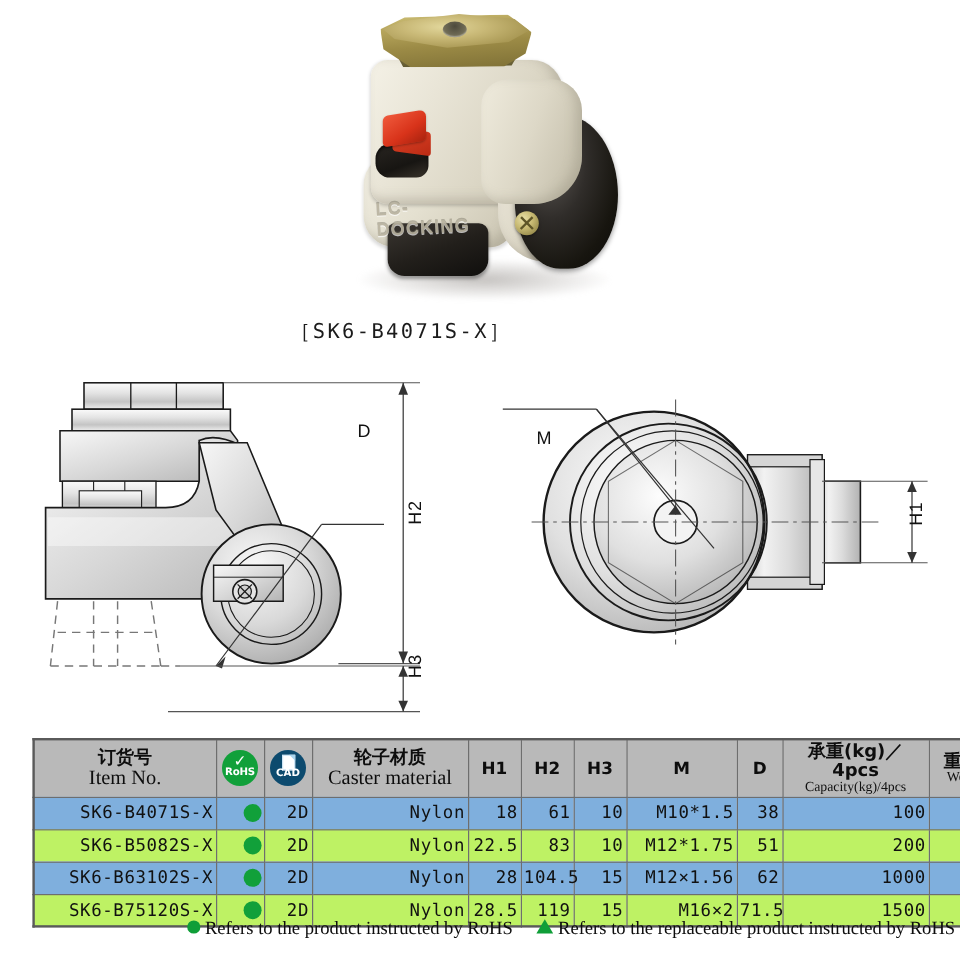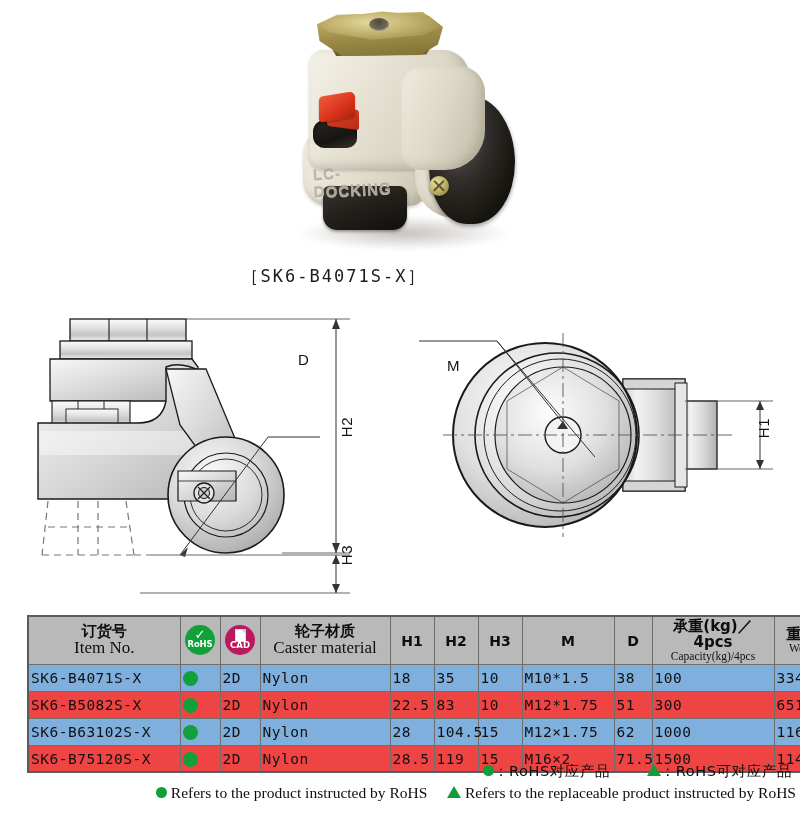--- a/index.html
+++ b/index.html
@@ -168,45 +168,45 @@
   .th-en {
     font-family:"Liberation Serif","DejaVu Serif",serif;
     font-size:17px; display:block; color:#0d0d0d;
   }
   .th-code {
     font-family:"DejaVu Sans","Liberation Sans",sans-serif;
     font-size:14px; font-weight:bold; color:#0d0d0d;
   }
   .th-small-en { font-family:"Liberation Serif",serif; font-size:11.5px; display:block; }
   table.spec td {
-    height:27px; text-align:left; font-size:14.5px; color:#111;
+    height:27px; text-align:right; font-size:14.5px; color:#111;
     padding:0 2px; letter-spacing:.5px;
   }
   tr.alt td { background:#7fafdd; }
-  tr.plain td { background:#ef4444; }
+  tr.plain td { background:#bef264; }
   td.item { letter-spacing:.4px; font-size:14.5px; }
 
   .rohs-badge {
     display:inline-block; width:30px; height:30px; border-radius:50%;
     background:#11a03a; position:relative; vertical-align:middle;
   }
   .rohs-badge .leaf {
     position:absolute; left:6px; top:4px; width:18px; height:11px;
     color:#fff; font-size:13px; line-height:11px; text-align:center;
     font-family:"DejaVu Sans",sans-serif;
   }
   .rohs-badge .rtxt {
     position:absolute; left:0; top:15px; width:30px; 
     color:#fff; font-size:8.5px; font-weight:bold;
     font-family:"DejaVu Sans","Liberation Sans",sans-serif;
     letter-spacing:-.2px;
   }
   .cad-badge {
     display:inline-block; width:30px; height:30px; border-radius:50%;
-    background:#be185d; position:relative; vertical-align:middle;
+    background:#0c4a6e; position:relative; vertical-align:middle;
   }
   .cad-badge .doc {
     position:absolute; left:10px; top:4px; width:11px; height:13px;
     background:#fff; border:1px solid #cfe6f6;
   }
   .cad-badge .doc::after {
     content:""; position:absolute; right:-1px; top:-1px;
     border-left:5px solid transparent; border-top:5px solid #a9d6f0;
   }
   .cad-badge .ctxt {
@@ -466,49 +466,49 @@
         </th>
       </tr>
     </thead>
     <tbody>
       <tr class="alt">
         <td class="item">SK6-B4071S-X</td>
         <td><span class="dot-green"></span></td>
         <td>2D</td>
         <td>Nylon</td>
         <td>18</td>
-        <td>35</td>
+        <td>61</td>
         <td>10</td>
         <td>M10*1.5</td>
         <td>38</td>
         <td>100</td>
         <td>334</td>
       </tr>
       <tr class="plain">
         <td class="item">SK6-B5082S-X</td>
         <td><span class="dot-green"></span></td>
         <td>2D</td>
         <td>Nylon</td>
         <td>22.5</td>
         <td>83</td>
         <td>10</td>
         <td>M12*1.75</td>
         <td>51</td>
-        <td>300</td>
+        <td>200</td>
         <td>651</td>
       </tr>
       <tr class="alt">
         <td class="item">SK6-B63102S-X</td>
         <td><span class="dot-green"></span></td>
         <td>2D</td>
         <td>Nylon</td>
         <td>28</td>
         <td>104.5</td>
         <td>15</td>
-        <td>M12×1.75</td>
+        <td>M12×1.56</td>
         <td>62</td>
         <td>1000</td>
         <td>1165</td>
       </tr>
       <tr class="plain">
         <td class="item">SK6-B75120S-X</td>
         <td><span class="dot-green"></span></td>
         <td>2D</td>
         <td>Nylon</td>
         <td>28.5</td>
@@ -517,25 +517,20 @@
         <td>M16×2</td>
         <td>71.5</td>
         <td>1500</td>
         <td>1140</td>
       </tr>
     </tbody>
   </table>
 </div>
 
 <div id="footnotes">
-  <div class="fn-row1">
-    <span class="sym-dot"></span><span>：RoHS对应产品</span>
-    <span class="fn-gap"></span>
-    <span class="sym-tri"></span><span>：RoHS可对应产品</span>
-  </div>
   <div class="fn-row2">
     <span class="sym-dot"></span>
     <span>Refers to the product instructed by RoHS</span>
     <span class="fn-gap" style="width:12px"></span>
     <span class="sym-tri"></span>
     <span>Refers to the replaceable product instructed by RoHS</span>
   </div>
 </div>
 
 </body></html>

